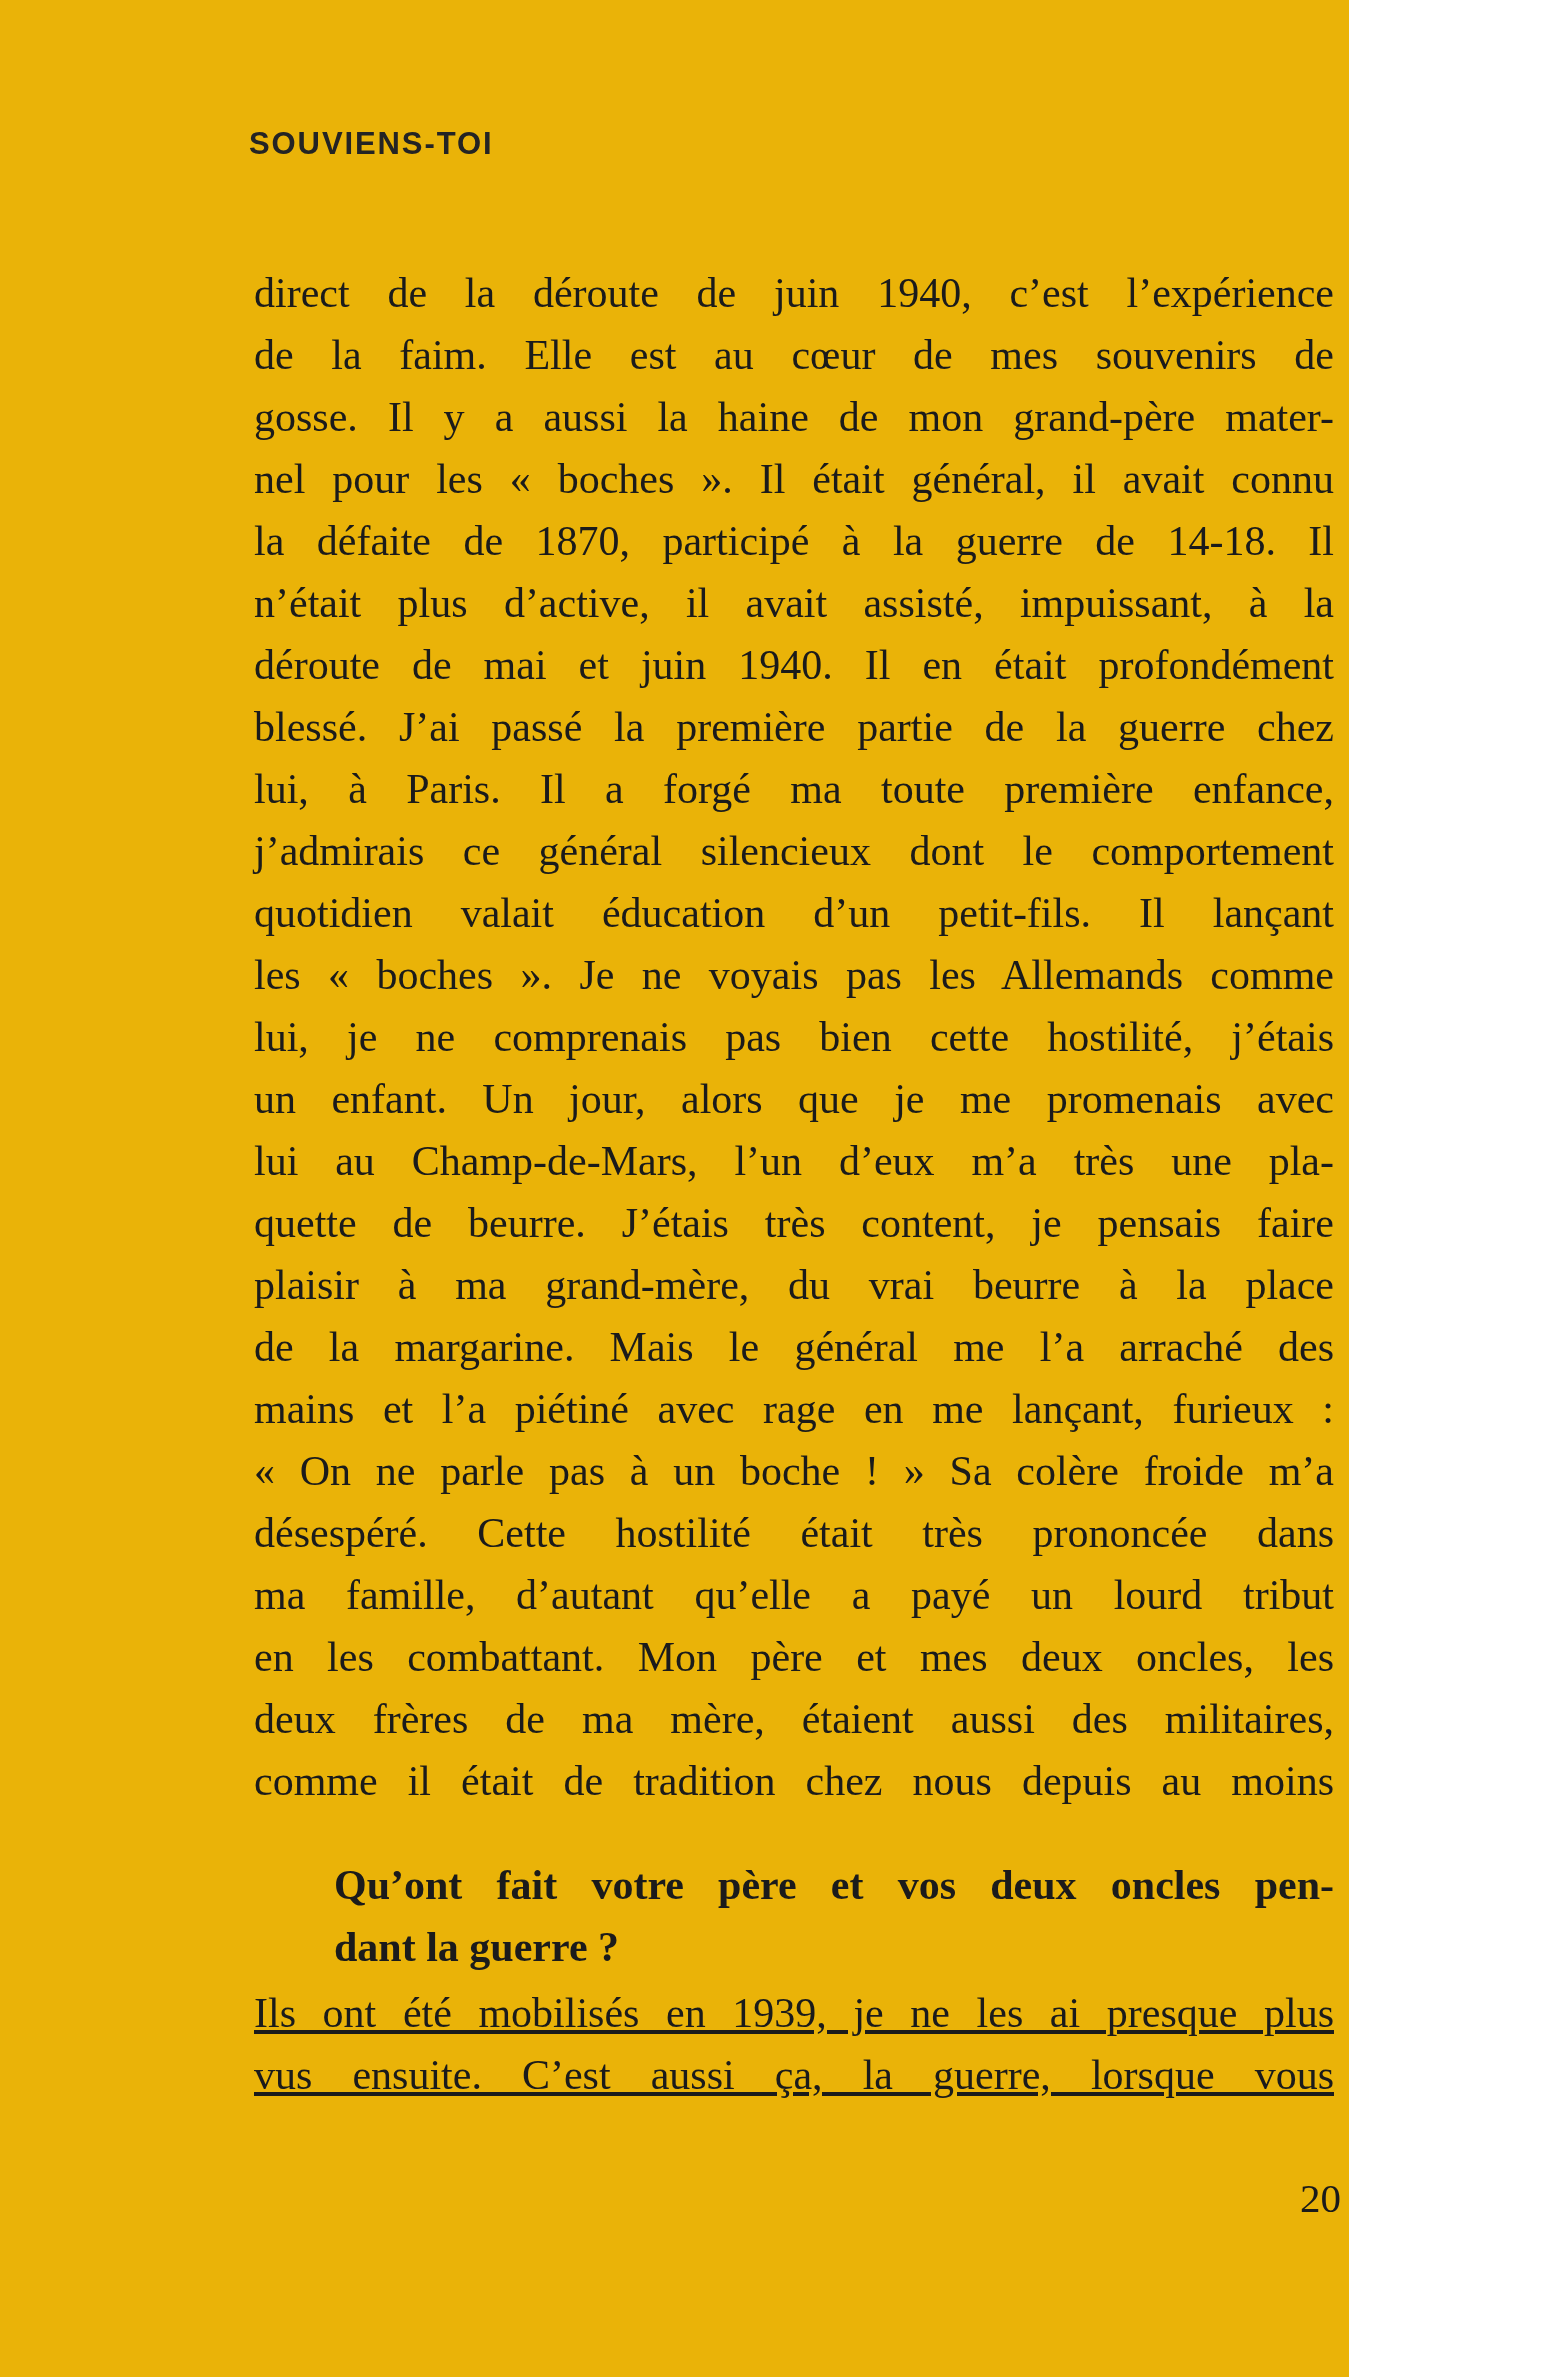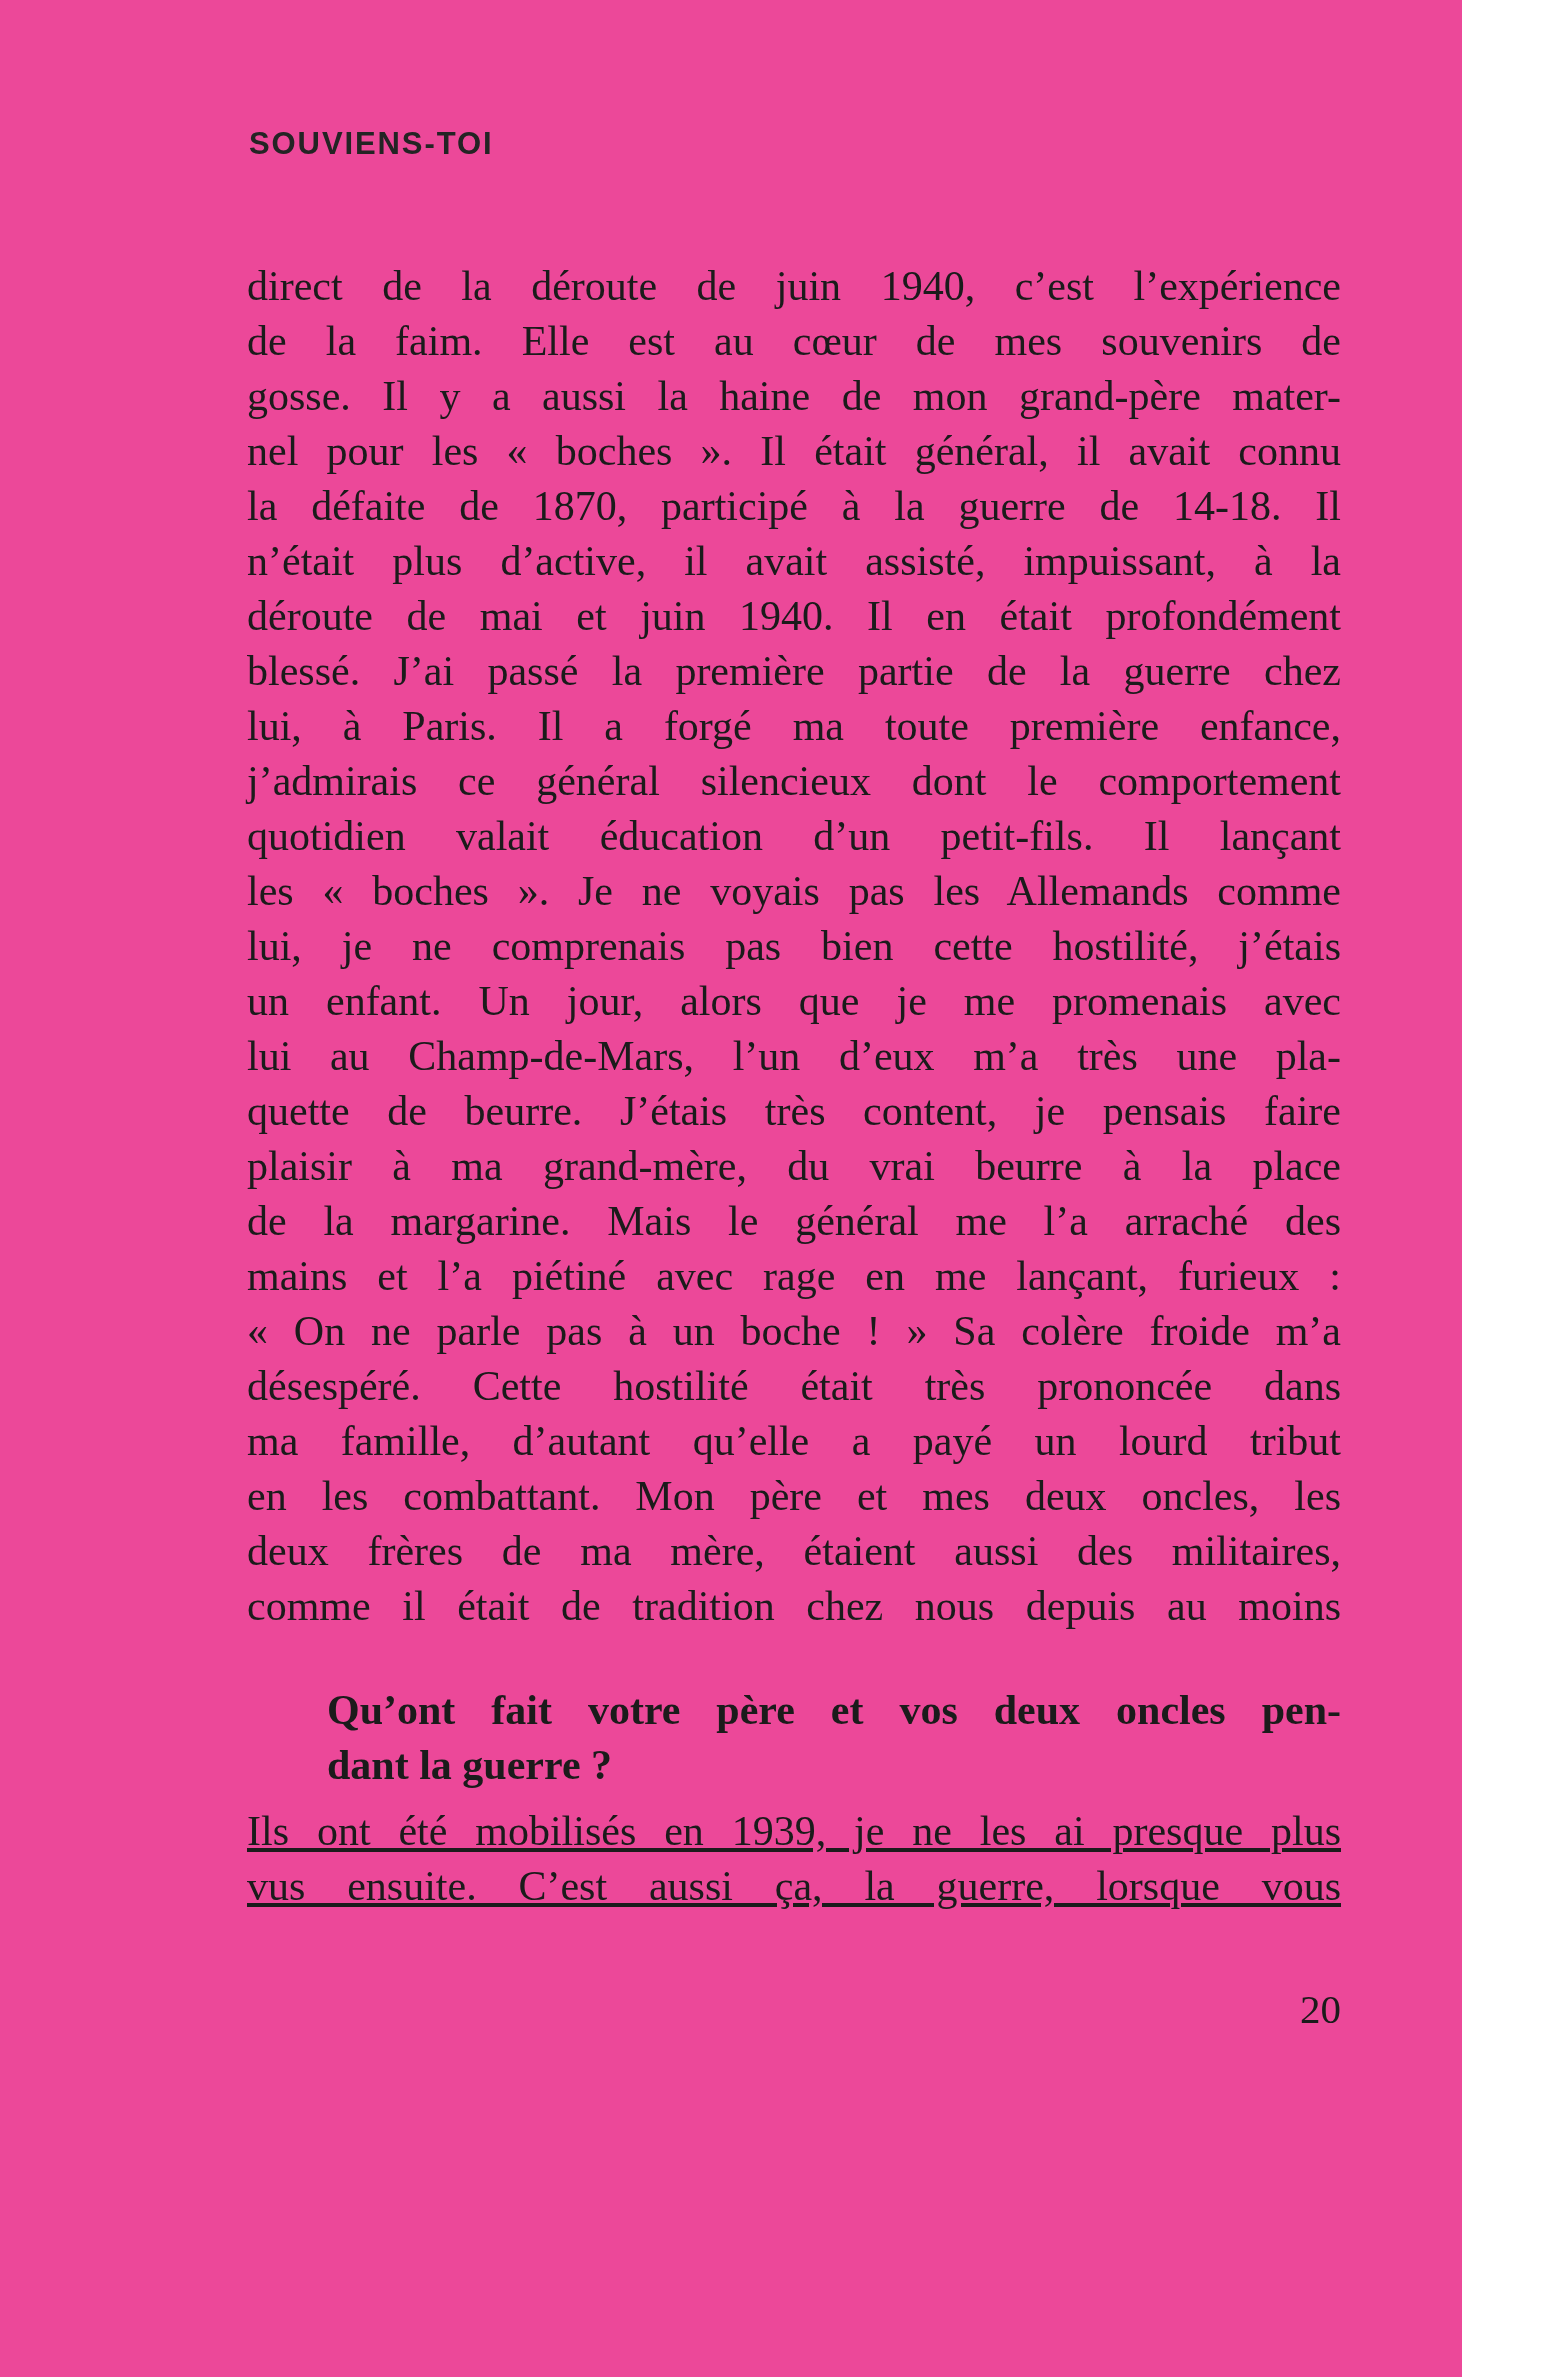--- a/index.html
+++ b/index.html
@@ -2,23 +2,23 @@
 <html lang="fr" style="font-size:15px"><head>
 <meta charset="utf-8">
 <style>
   html, body {
     margin: 0;
     padding: 0;
     background: #ffffff;
   }
   .page {
     position: relative;
-    width: 1462px;
+    width: 1349px;
     height: 2378px;
-    background: #ec4899;
+    background: #eab308;
     color: #1b1b1b;
     font-family: "Liberation Serif", serif;
     overflow: hidden;
   }
   .running-header {
     position: absolute;
     left: 249px;
     top: 126px;
     font-family: "Liberation Sans", sans-serif;
     font-weight: 700;
@@ -26,21 +26,21 @@
     letter-spacing: 1.9px;
     color: #242424;
   }
   .text-block {
     position: absolute;
     left: 247px;
     top: 259px;
     width: 1094px;
   }
   .line {
-    margin: 0;
+    margin: 7px;
     font-size: 42px;
     line-height: 55px;
     text-align: justify;
     text-align-last: justify;
   }
   .line.short {
     text-align-last: left;
   }
   .question {
     margin-top: 49px;

